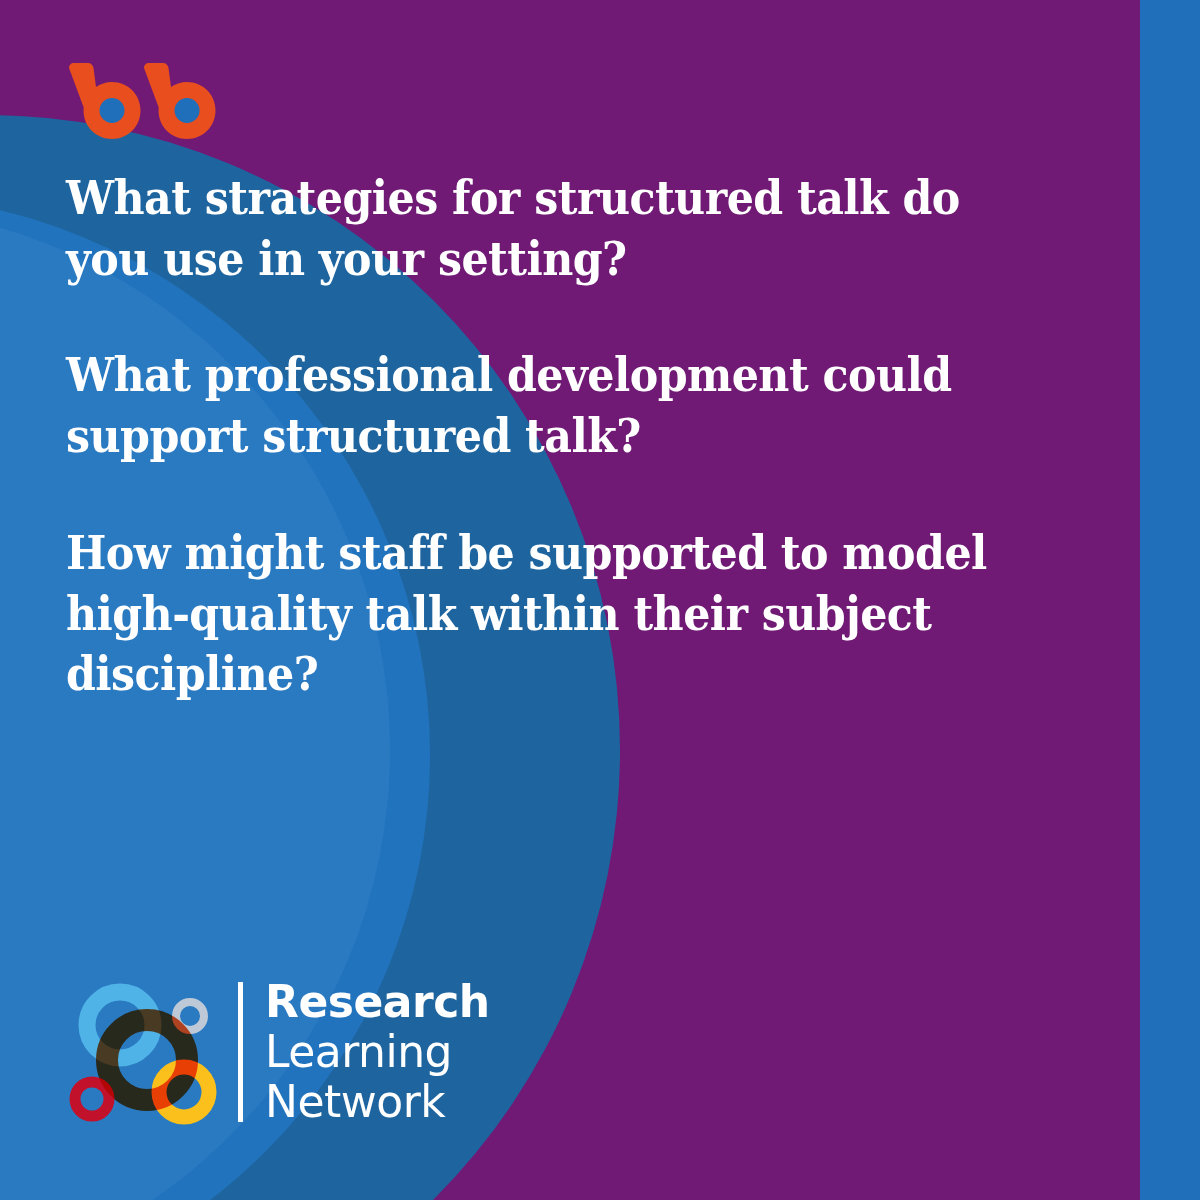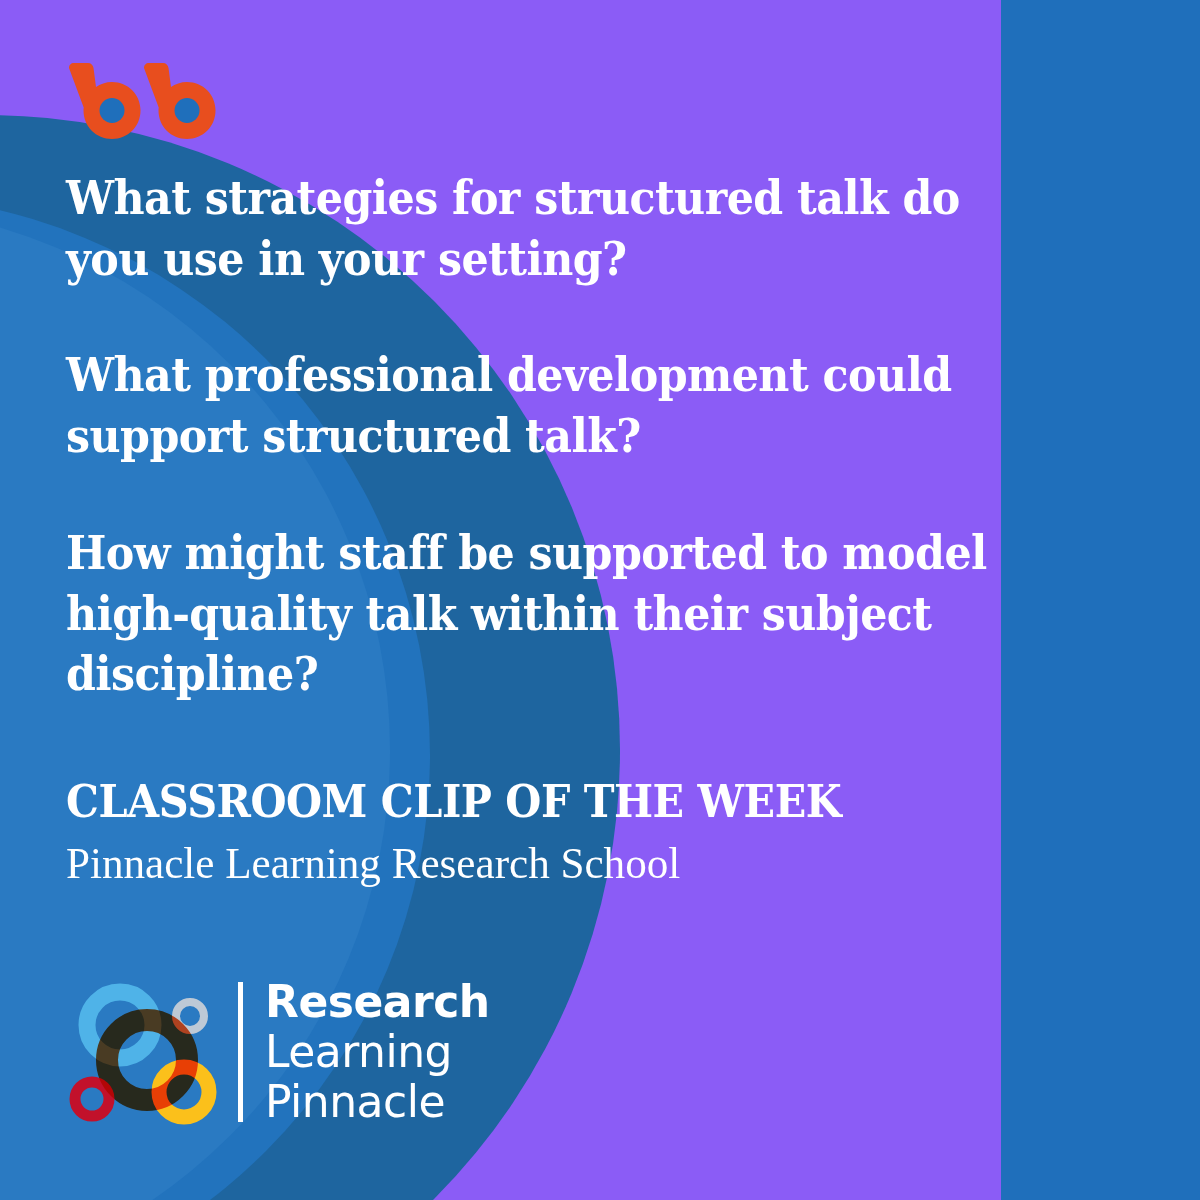--- a/index.html
+++ b/index.html
@@ -3,25 +3,26 @@
 <meta charset="utf-8">
 <style>
   html, body {
     margin: 0;
     padding: 0;
     background: #1f6fbb;
   }
 
   #card {
     position: relative;
-    width: 1001px;
+    width: 1112px;
     height: 1200px;
     overflow: hidden;
-    background: #8b5cf6;
+    background: #701a75;
     font-family: "Liberation Serif", serif;
+    padding-left: 28px;
   }
 
   
   .bg-layer {
     position: absolute;
     inset: 0;
     overflow: hidden;
     pointer-events: none;
   }
   .arc-outer {
@@ -182,24 +183,20 @@
         </g>
       </svg>
     </div>
 
     <div class="questions">
       <p class="question">What strategies for structured talk do you use in your setting?</p>
       <p class="question">What professional development could support structured talk?</p>
       <p class="question">How might staff be supported to model high-quality talk within their subject discipline?</p>
     </div>
 
-    <div class="title-block">
-      <h1 class="clip-title">CLASSROOM CLIP OF THE WEEK</h1>
-      <h2 class="school-name">Pinnacle Learning Research School</h2>
-    </div>
 
     <div class="rsn-logo">
 
       <svg class="rsn-mark" viewBox="0 0 160 160">
 
         <circle cx="56" cy="53" r="33" fill="none" stroke="#4FB3E8" stroke-width="17"></circle>
 
         <circle cx="126" cy="44" r="14" fill="none" stroke="#BDC9D6" stroke-width="8"></circle>
 
         <circle cx="28" cy="127" r="17" fill="none" stroke="#C2112B" stroke-width="11"></circle>
@@ -209,18 +206,18 @@
         <g style="mix-blend-mode: multiply;">
           <circle cx="83" cy="88" r="40" fill="none" stroke="#EC5426" stroke-width="22"></circle>
         </g>
       </svg>
 
       <div class="rsn-divider"></div>
 
       <div class="rsn-words">
         <div class="w1">Research</div>
         <div class="w2">Learning</div>
-        <div class="w3">Pinnacle</div>
+        <div class="w3">Network</div>
       </div>
     </div>
 
   </div>
 </div>
 
 </body></html>

